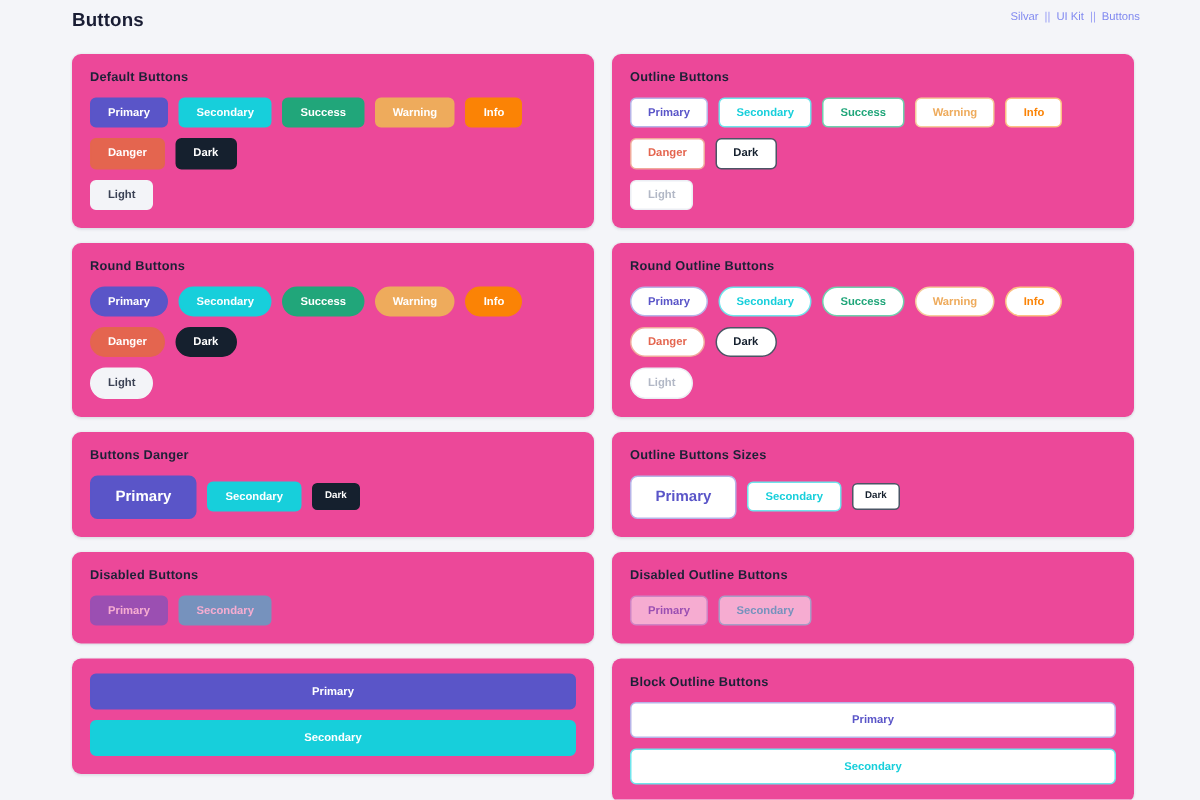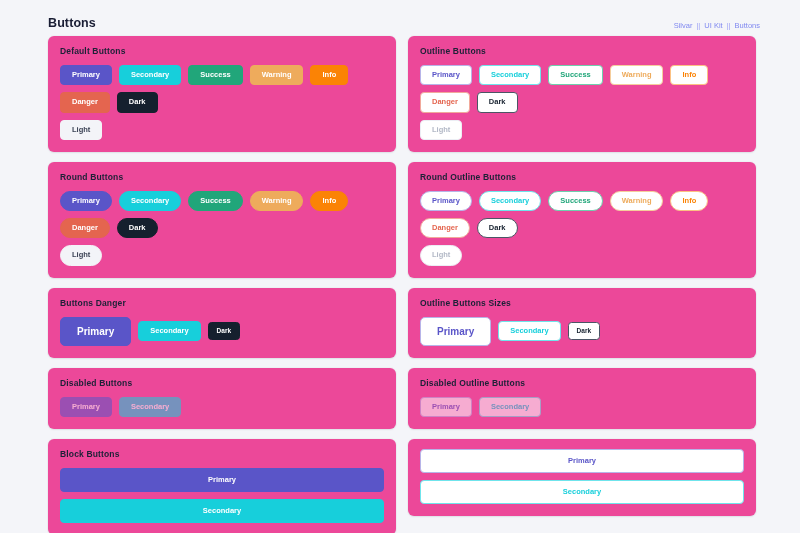--- a/index.html
+++ b/index.html
@@ -10,21 +10,21 @@
     font-family: "Liberation Sans", sans-serif;
     overflow: hidden;
   }
   .page {
     width: 800px; height: 533px;
     padding: 6px 40px 0 48px;
     position: relative;
   }
   
   .page-head {
-    display: flex; align-items: flex-end; justify-content: space-between;
+    display: flex; align-items: flex-start; justify-content: space-between;
     height: 24px; margin-bottom: 6px;
   }
   .page-title {
     font-size: 12.5px; font-weight: bold; color: #191d34; letter-spacing: .1px;
   }
   .breadcrumb { display: flex; align-items: center; font-size: 7.5px; color: #7b84ff; }
   .breadcrumb .crumb { color: #8089f0; }
   .breadcrumb .crumb.active { color: #8089f0; }
   .breadcrumb .sep { margin: 0 4px; color: #9aa0f5; font-size: 7.5px; }
 
@@ -157,21 +157,20 @@
 
       <div class="card">
         <div class="card-title">Disabled Buttons</div>
         <div class="row">
           <button class="btn b-primary disabled" disabled="">Primary</button>
           <button class="btn b-secondary disabled" disabled="">Secondary</button>
         </div>
       </div>
 
       <div class="card">
-        <div class="card-title">Block Buttons</div>
         <button class="btn block-btn b-primary">Primary</button>
         <button class="btn block-btn b-secondary">Secondary</button>
       </div>
 
     </div>
 
     <div class="col">
 
       <div class="card">
         <div class="card-title">Outline Buttons</div>
@@ -216,19 +215,20 @@
 
       <div class="card">
         <div class="card-title">Disabled Outline Buttons</div>
         <div class="row">
           <button class="btn o-primary disabled" disabled="">Primary</button>
           <button class="btn o-secondary disabled" disabled="">Secondary</button>
         </div>
       </div>
 
       <div class="card">
+        <div class="card-title">Block Outline Buttons</div>
         <button class="btn block-btn o-primary">Primary</button>
         <button class="btn block-btn o-secondary">Secondary</button>
       </div>
 
     </div>
   </div>
 </div>
 
 </body></html>

